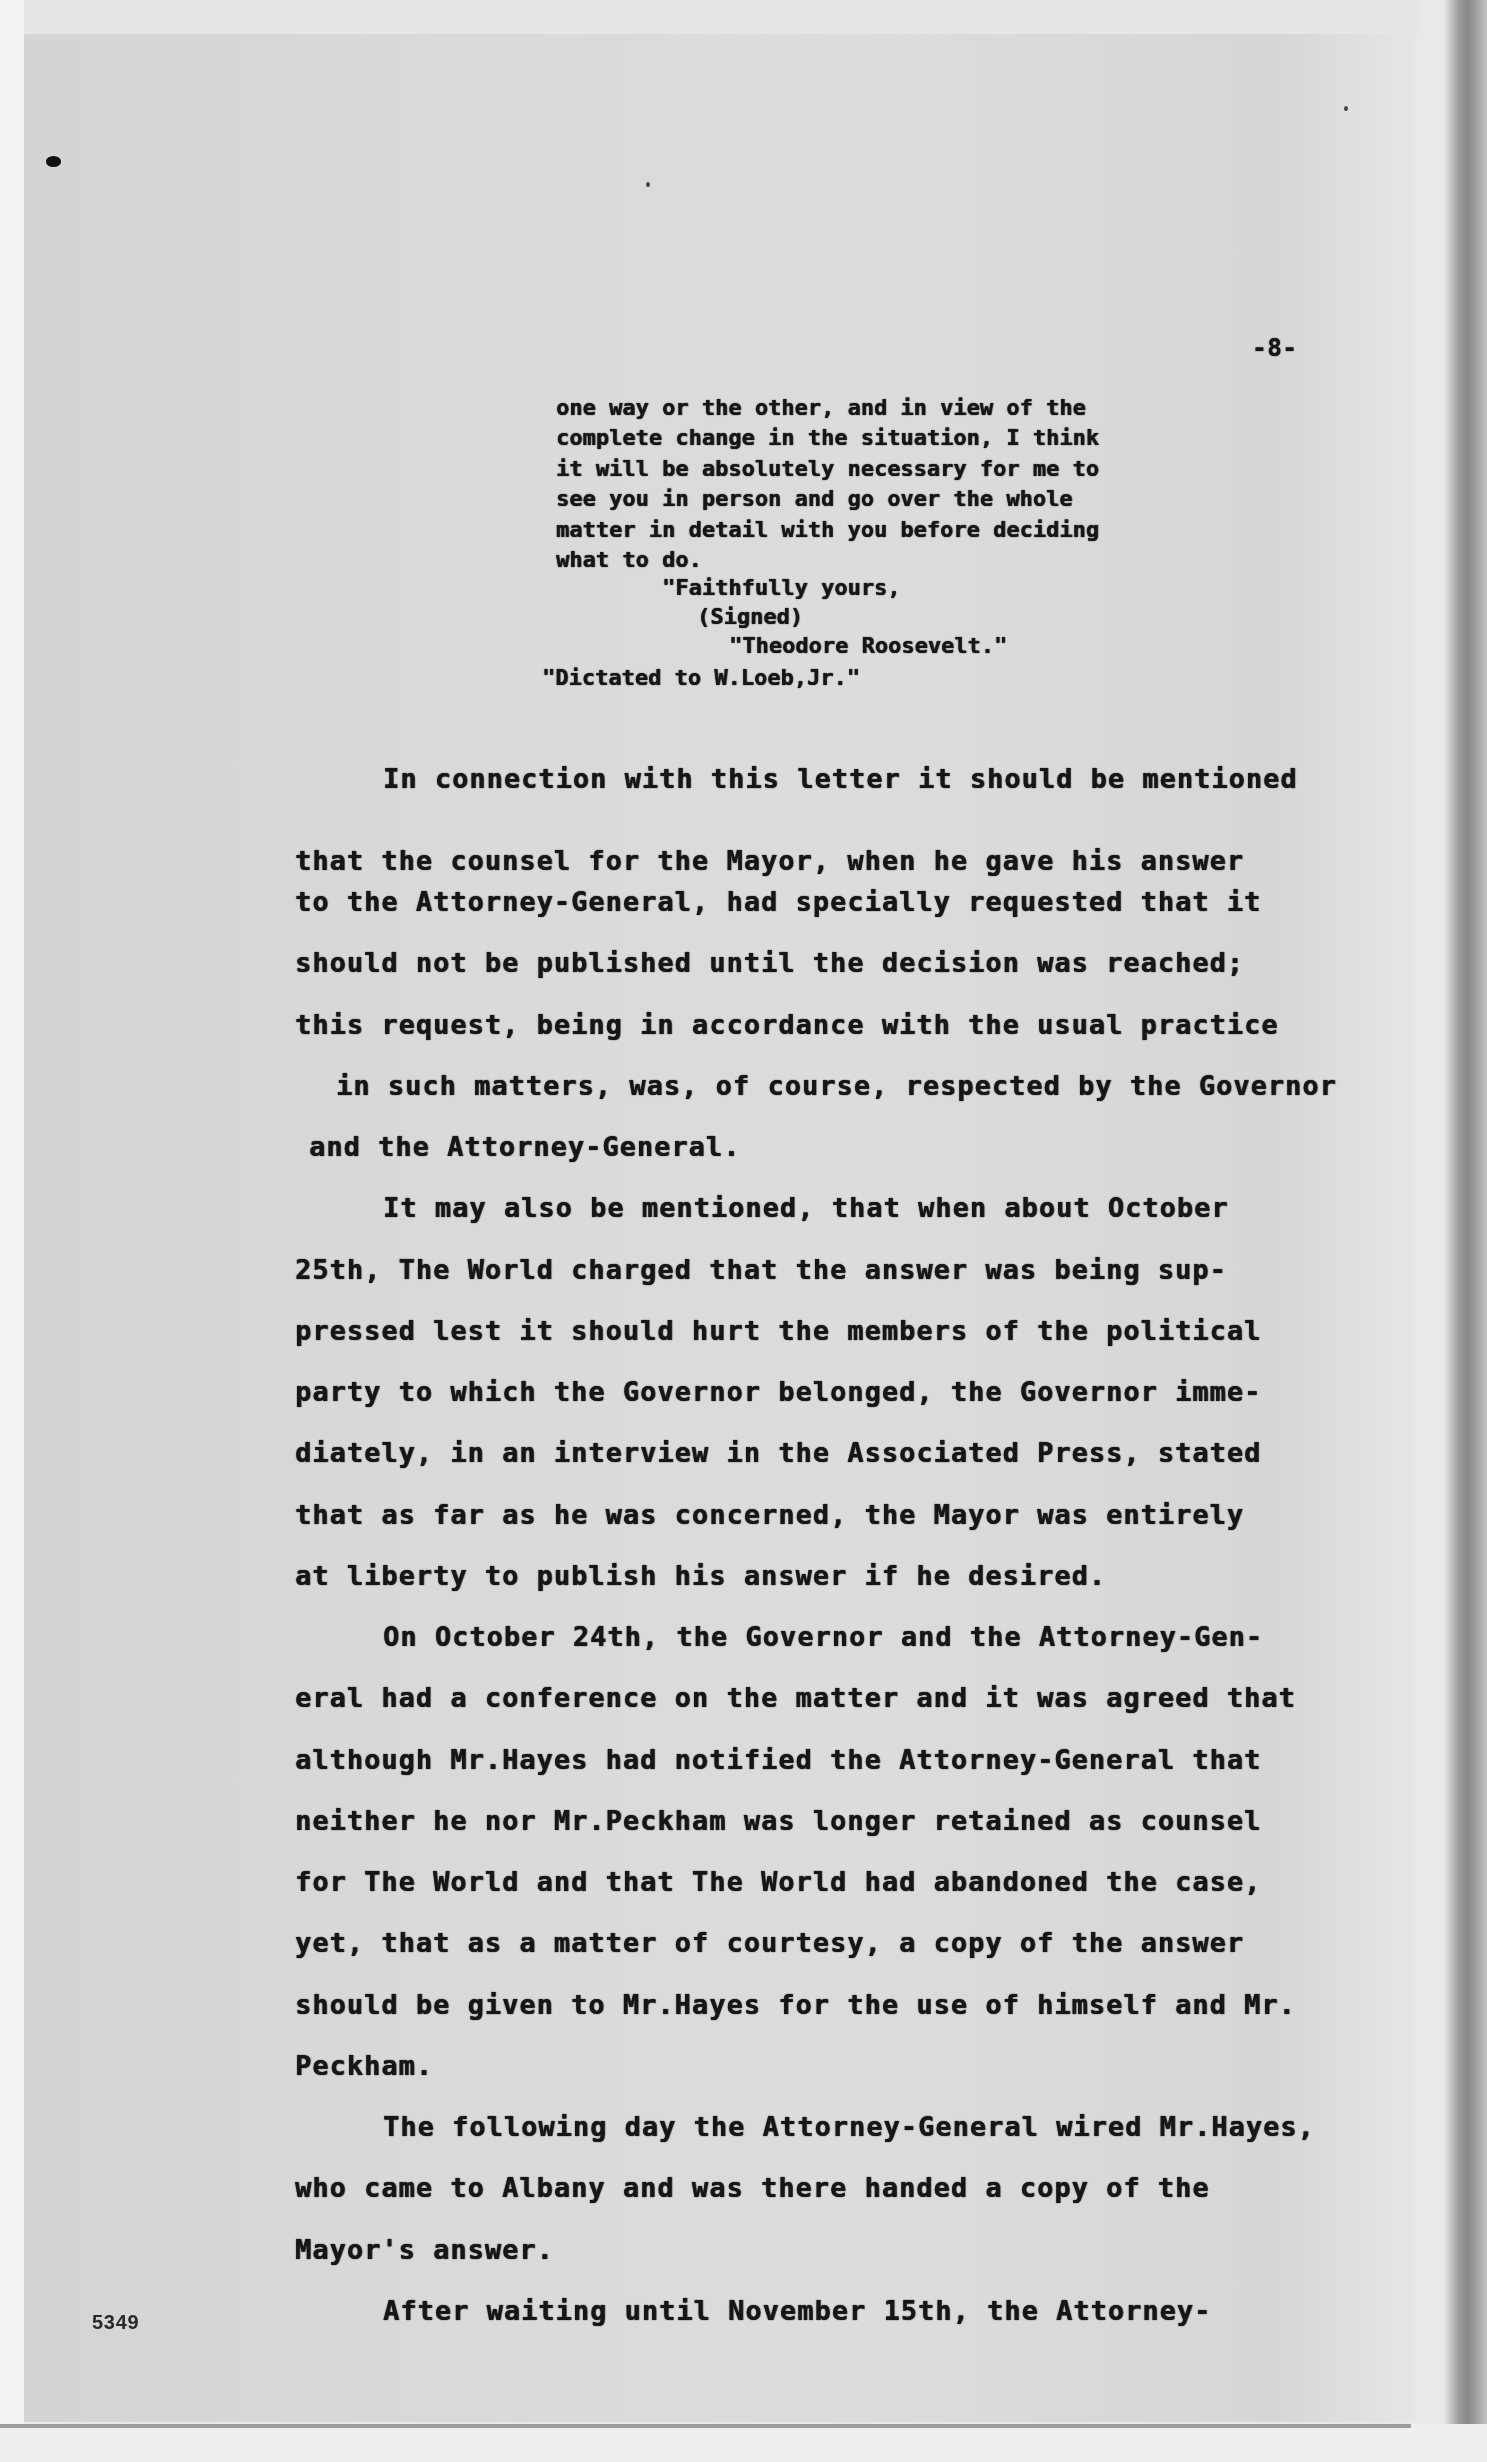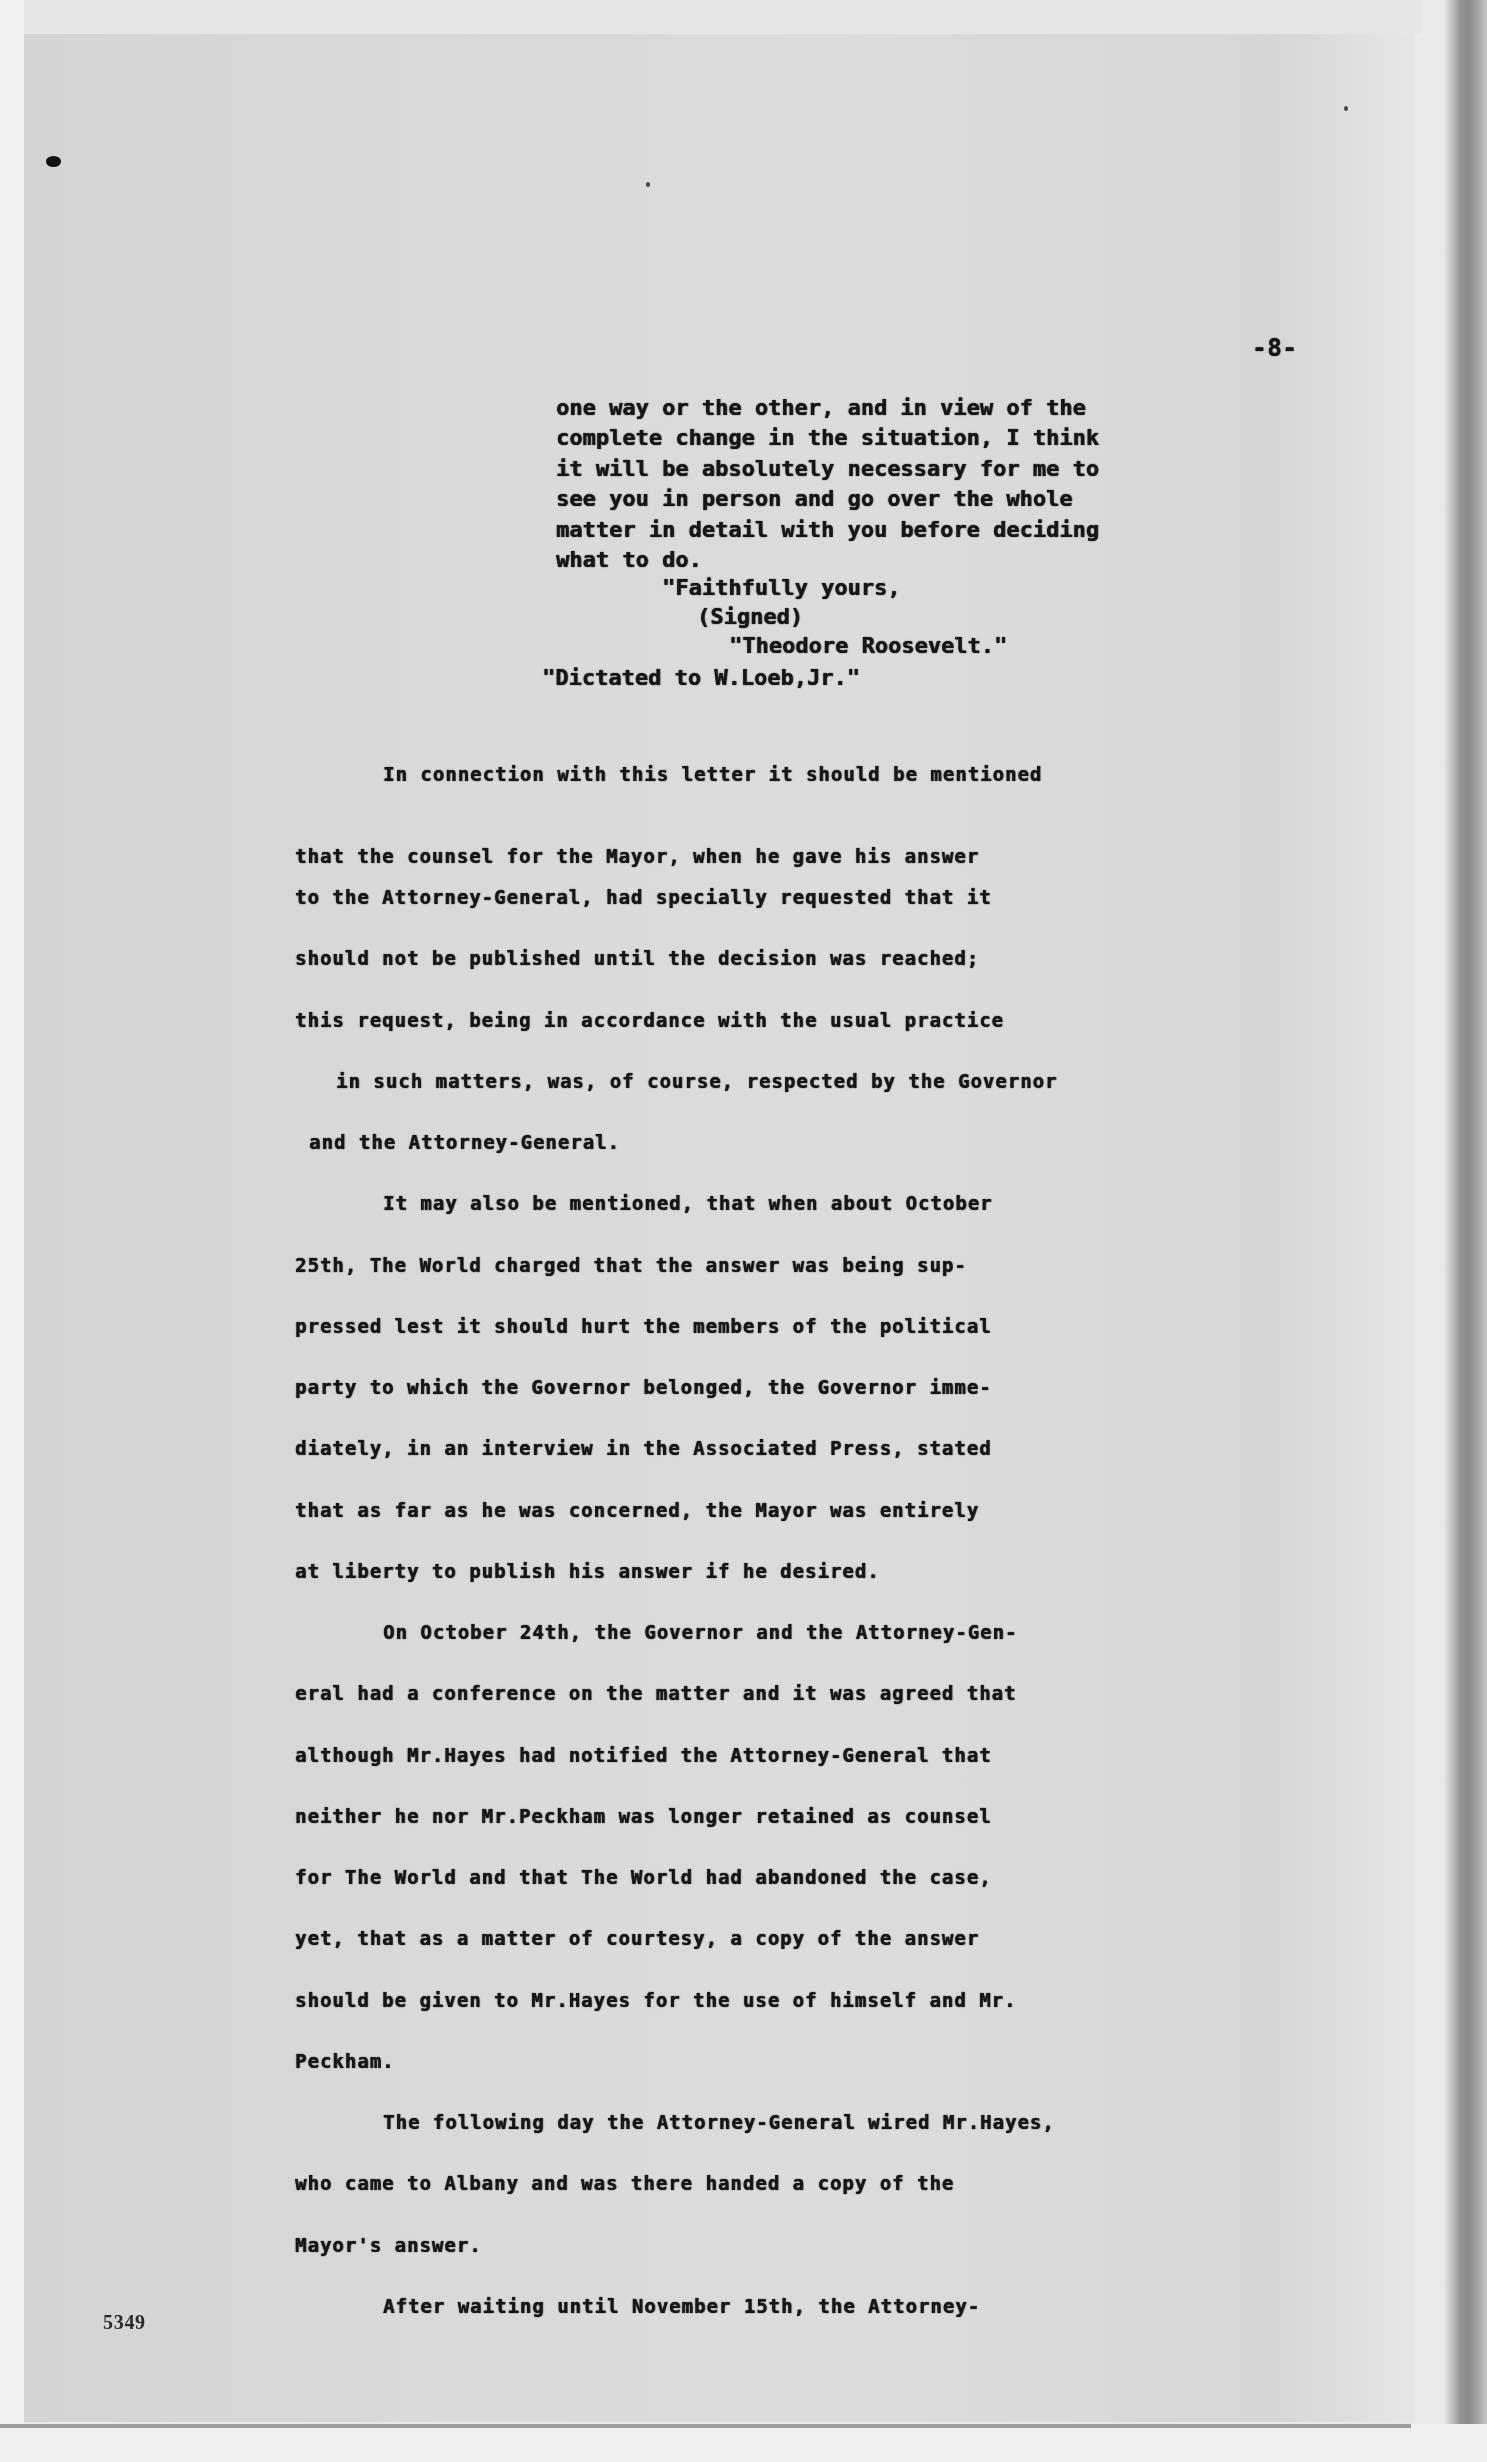--- a/index.html
+++ b/index.html
@@ -22,24 +22,24 @@
   .bottom-line { position: absolute; left: 0; top: 2424px; width: 1411px; height: 4px; background: #9d9d9d; }
   .ink-blot { position: absolute; left: 46px; top: 156px; width: 14.6px; height: 10.6px; border-radius: 50%; background: #111; }
   .speck { position: absolute; width: 4px; height: 5.3px; border-radius: 50%; background: #444; }
 
   .type {
     position: absolute; color: #161616; font-weight: bold;
     font-size: 24.5px; letter-spacing: 0.7px; white-space: nowrap;
     text-shadow: 0 0 1.3px rgba(0,0,0,0.7), 0.7px 0 0.7px rgba(0,0,0,0.6);
   }
   .letter-line { font-size: 22px; letter-spacing: 0px; }
-  .body-line { font-size: 19px; letter-spacing: 1px; }
+  .body-line { font-size: 27px; letter-spacing: 1px; }
   .page-num { left: 1252px; top: 334px; font-size: 24px; }
   .stamp {
-    position: absolute; left: 103px; top: 2311px; font-family: Liberation Serif, serif;
+    position: absolute; left: 92px; top: 2311px; font-family: Liberation Sans, sans-serif;
     font-size: 20px; font-weight: bold; color: #2a2a2a; letter-spacing: 0.7px;
   }
 </style>
 </head>
 <body>
 
 <div class="left-strip"></div>
 <div class="top-strip"></div>
 <div class="page"></div>
 <div class="right-shadow"></div>

